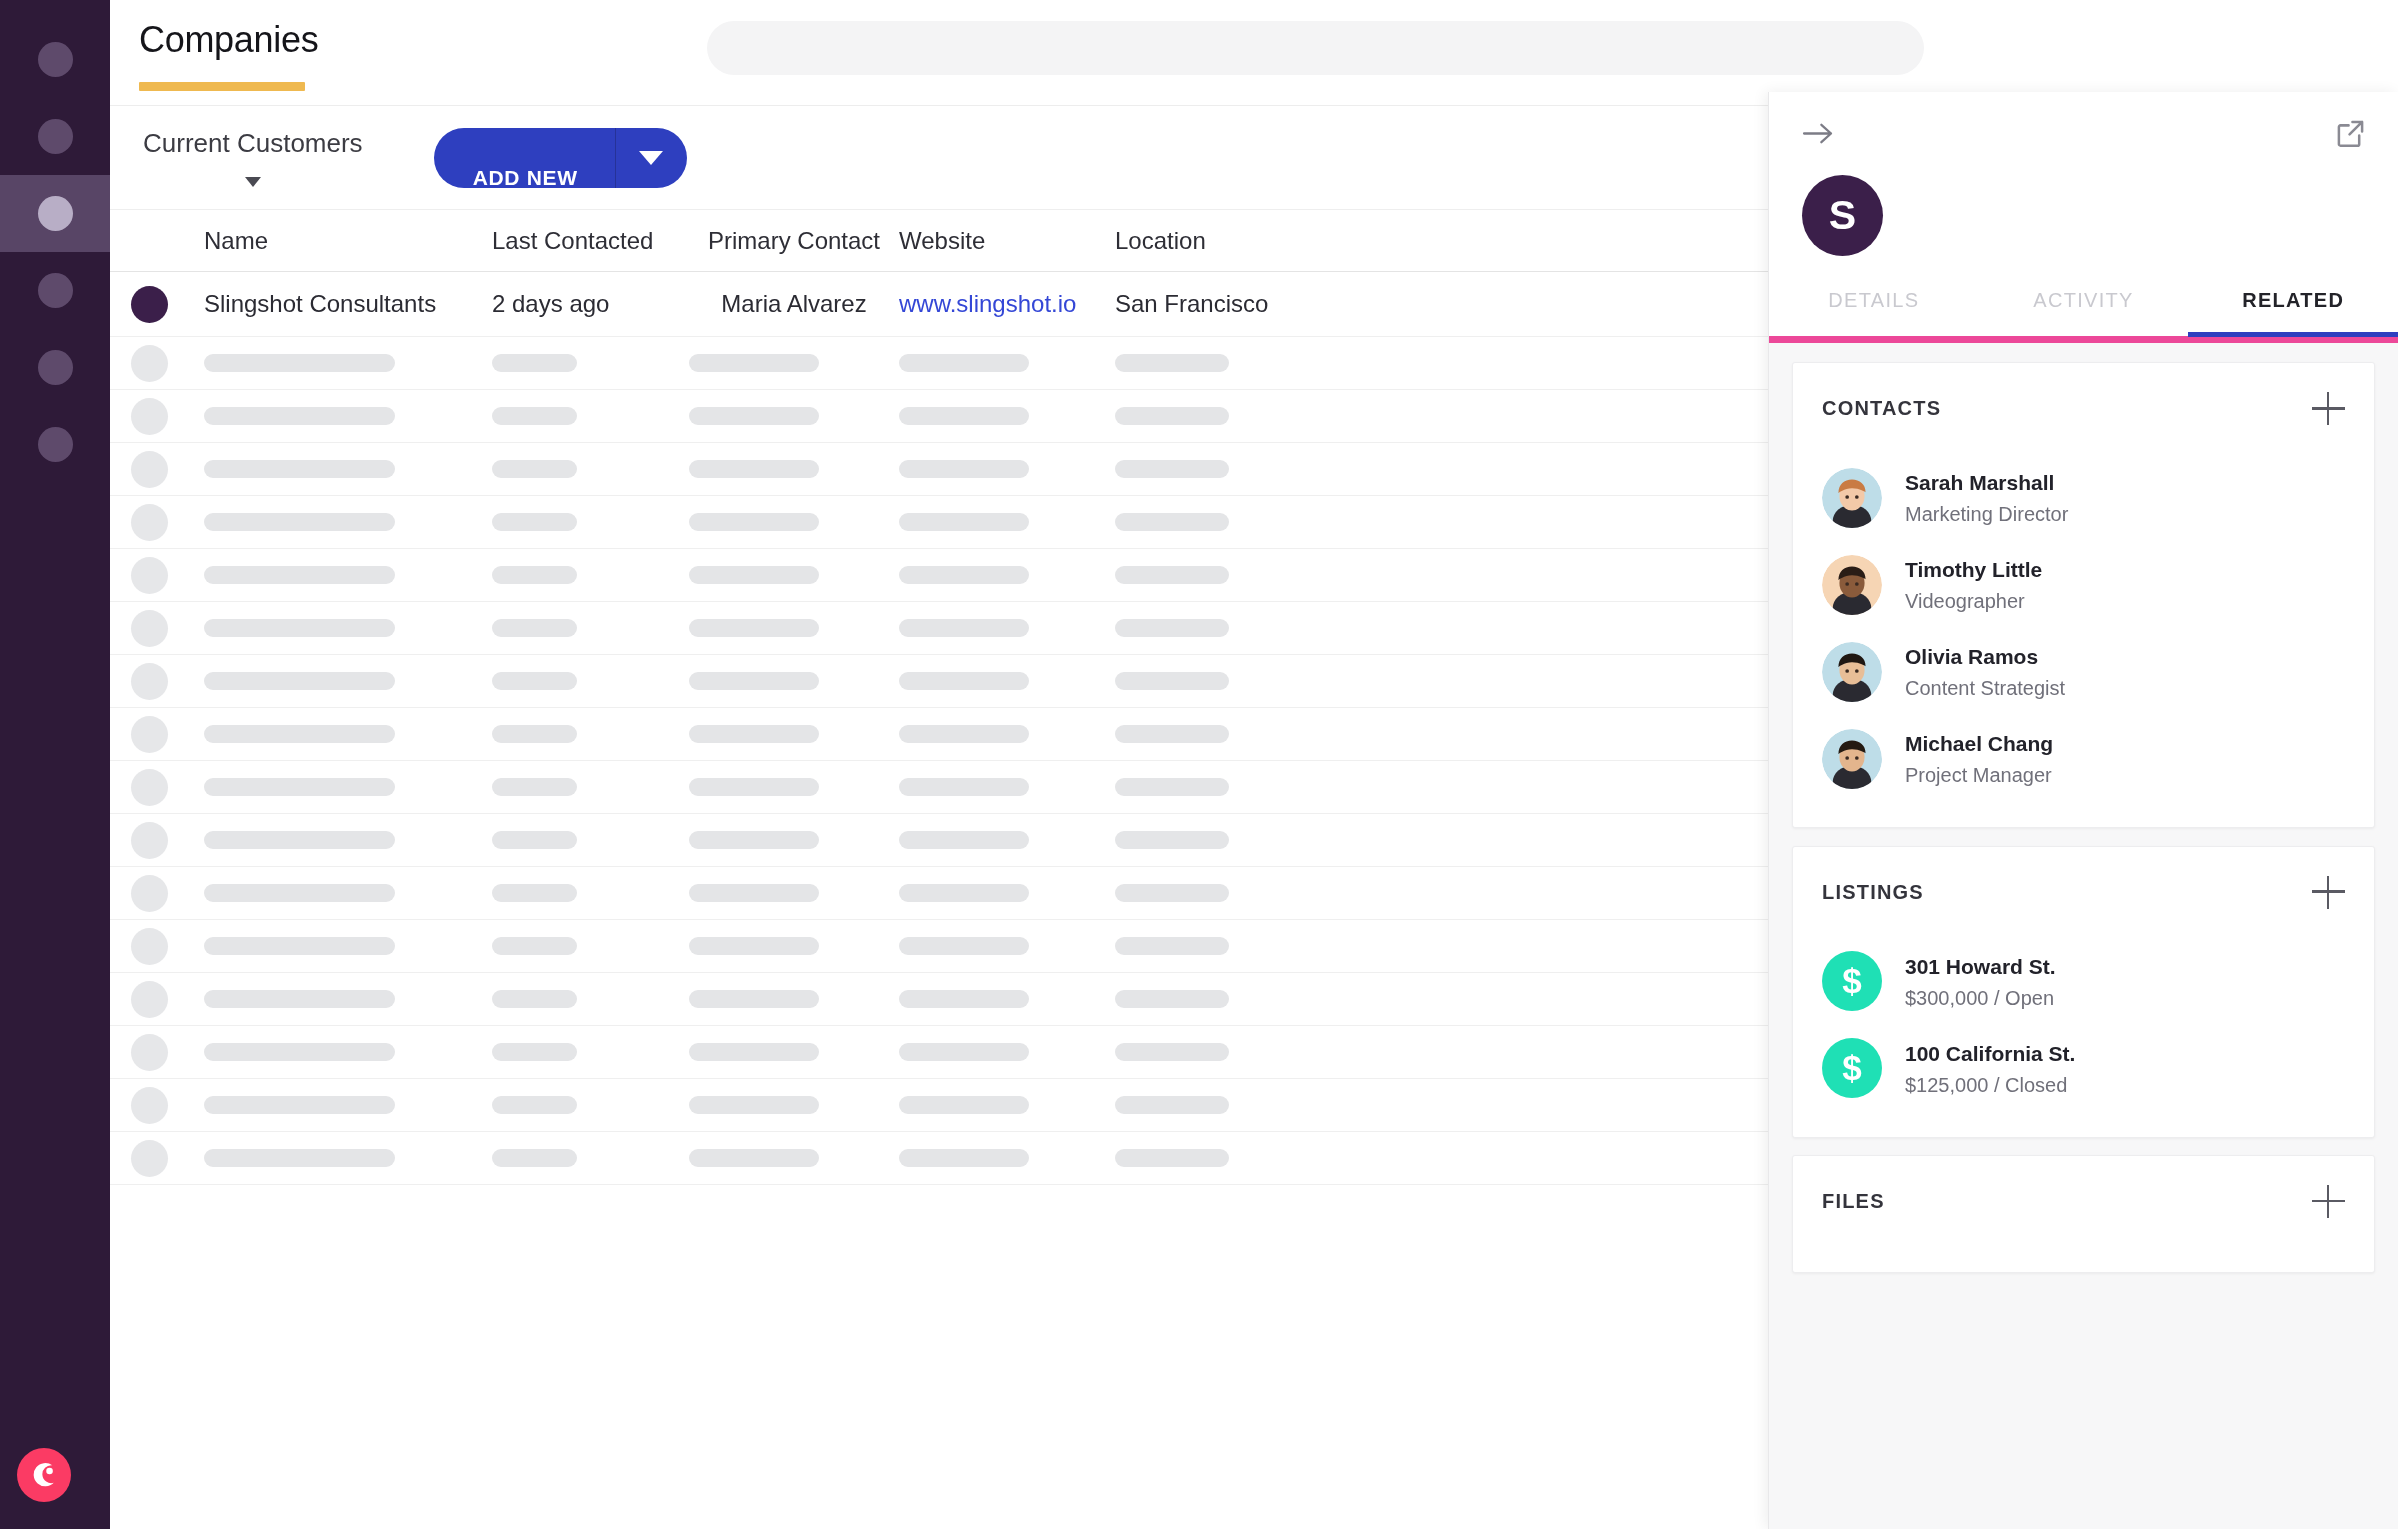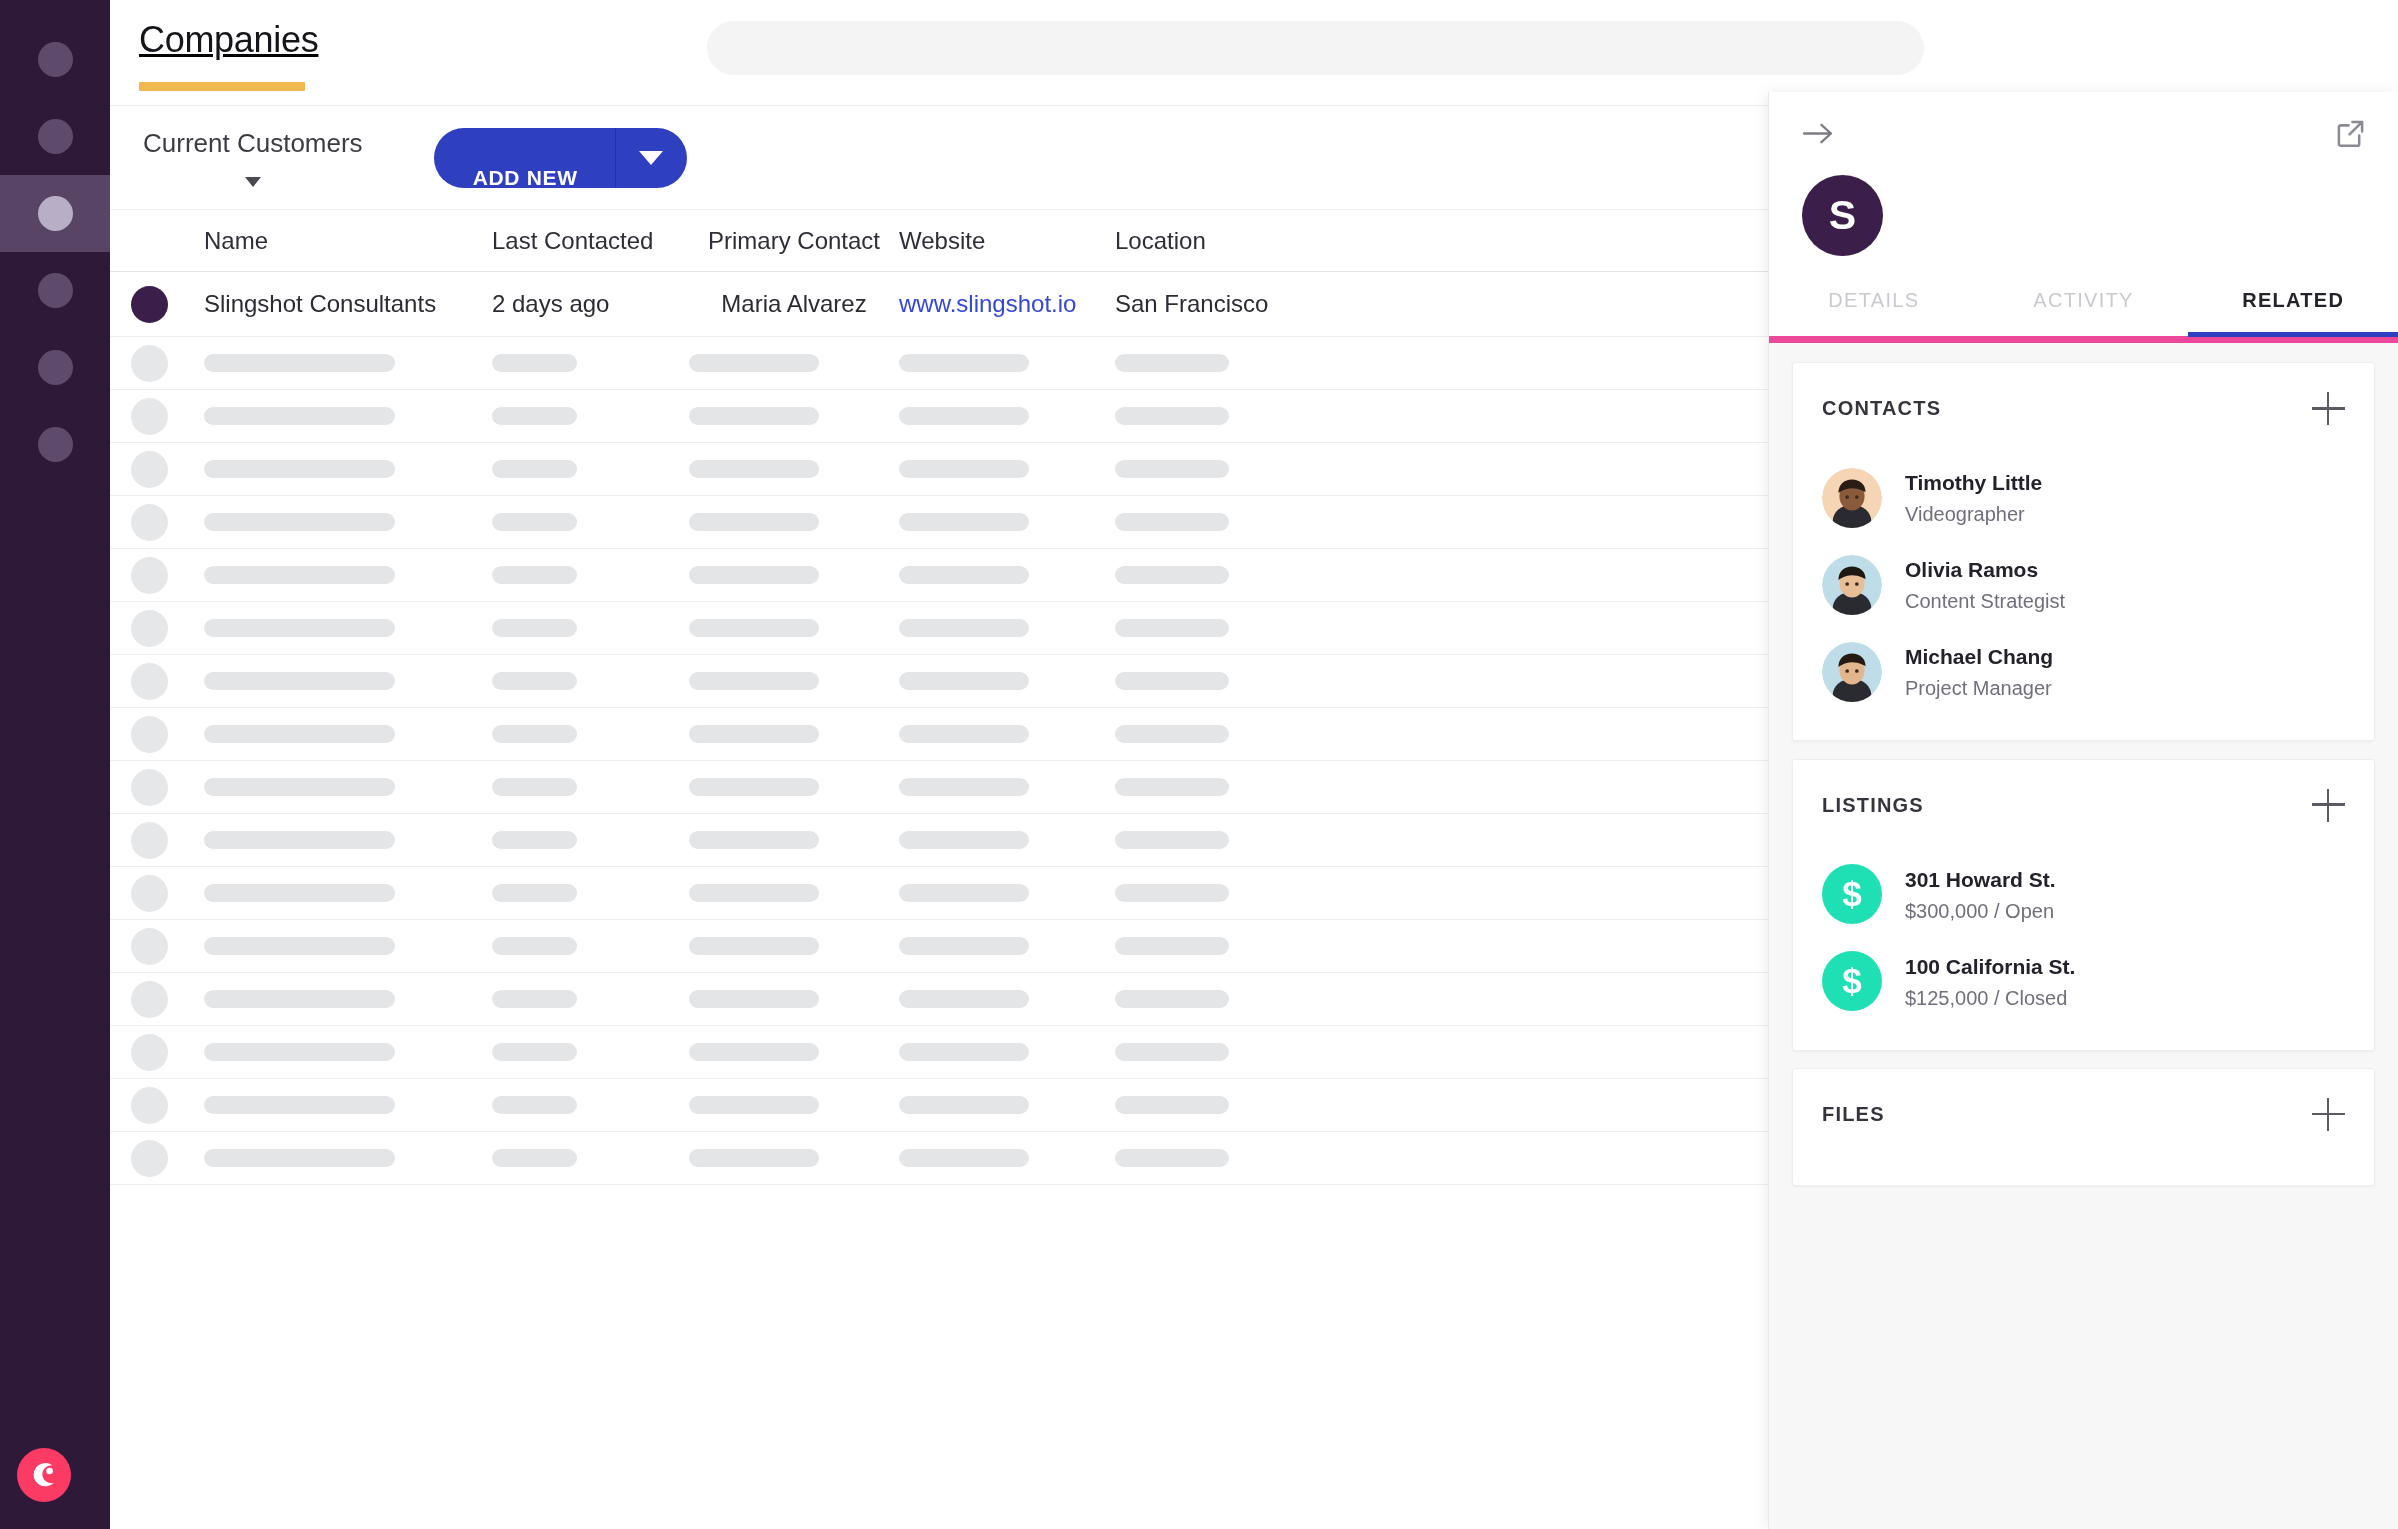--- a/index.html
+++ b/index.html
@@ -41,21 +41,21 @@
   
   .main { flex: 1 1 auto; height: 100%; position: relative; background: #fff; min-width: 0; }
 
   
   .topbar {
     height: 106px; background: #ffffff;
     display: flex; align-items: flex-start;
     position: relative;
     border-bottom: 1px solid #EDEDED;
   }
-  .page-title-wrap { padding-left: 29px; padding-top: 19.3px; text-decoration: underline; }
+  .page-title-wrap { padding-left: 29px; padding-top: 19.3px; }
   .page-title {
     font-size: 36px; color: #15151A; font-weight: 400;
     letter-spacing: -0.3px; line-height: 42px;
   }
   .title-underline {
     margin-top: 21px; width: 166px; height: 8.7px;
     background: #EFB950; border-radius: 1px;
   }
   .global-search {
     position: absolute; left: 597px; top: 21px;
@@ -645,20 +645,34 @@
           <div class="dp-tab active">RELATED</div>
         </div>
       <div class="dp-body" id="dp-body">
           <div class="card">
             <div class="card-head">
               <div class="card-title">CONTACTS</div>
               <div class="plus"></div>
             </div>
             <div class="row-item">
               <div class="row-avatar"><svg width="60" height="60" viewBox="0 0 62 62">
+                  <circle cx="31" cy="31" r="31" fill="#BEDDE8"></circle>
+                  <ellipse cx="31" cy="55" rx="20" ry="17" fill="#2A2A31"></ellipse>
+                  <ellipse cx="31" cy="29" rx="13" ry="15" fill="#F3C9A8"></ellipse>
+                  <path d="M17 26c0-9 6-14 14-14s14 5 14 13c0 0-6-4-14-4s-14 5-14 5z" fill="#C97B43"></path>
+                  <circle cx="26" cy="30" r="1.9" fill="#3a2a22"></circle>
+                  <circle cx="36" cy="30" r="1.9" fill="#3a2a22"></circle>
+                </svg></div>
+              <div>
+                <div class="row-title">Sarah Marshall</div>
+                <div class="row-sub">Marketing Director</div>
+              </div>
+            </div>
+            <div class="row-item">
+              <div class="row-avatar"><svg width="60" height="60" viewBox="0 0 62 62">
                   <circle cx="31" cy="31" r="31" fill="#F6D5B4"></circle>
                   <ellipse cx="31" cy="55" rx="20" ry="17" fill="#2A2A31"></ellipse>
                   <ellipse cx="31" cy="29" rx="13" ry="15" fill="#8A5B3B"></ellipse>
                   <path d="M17 26c0-9 6-14 14-14s14 5 14 13c0 0-6-4-14-4s-14 5-14 5z" fill="#2A1D16"></path>
                   <circle cx="26" cy="30" r="1.9" fill="#3a2a22"></circle>
                   <circle cx="36" cy="30" r="1.9" fill="#3a2a22"></circle>
                 </svg></div>
               <div>
                 <div class="row-title">Timothy Little</div>
                 <div class="row-sub">Videographer</div>

